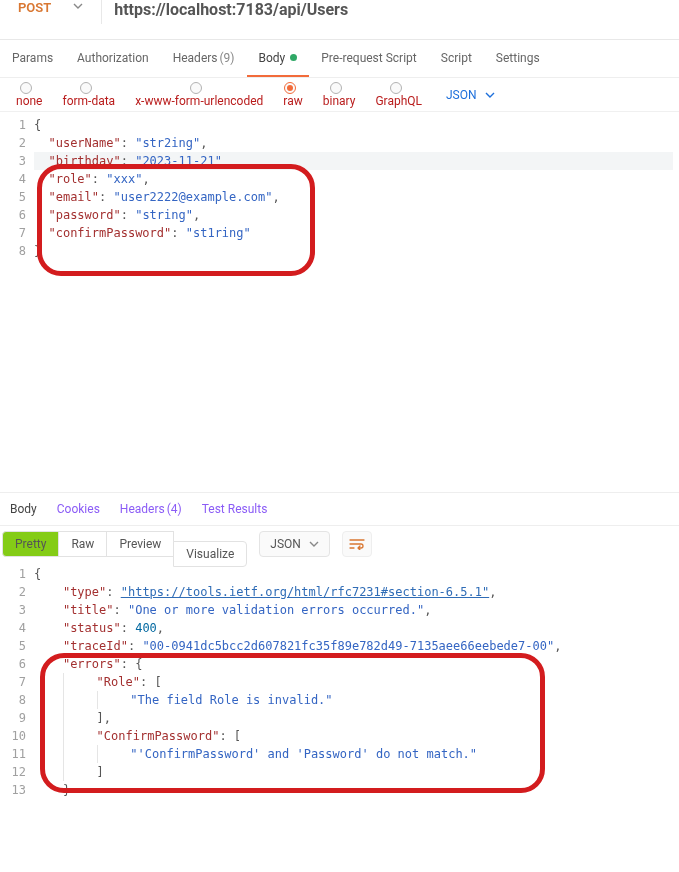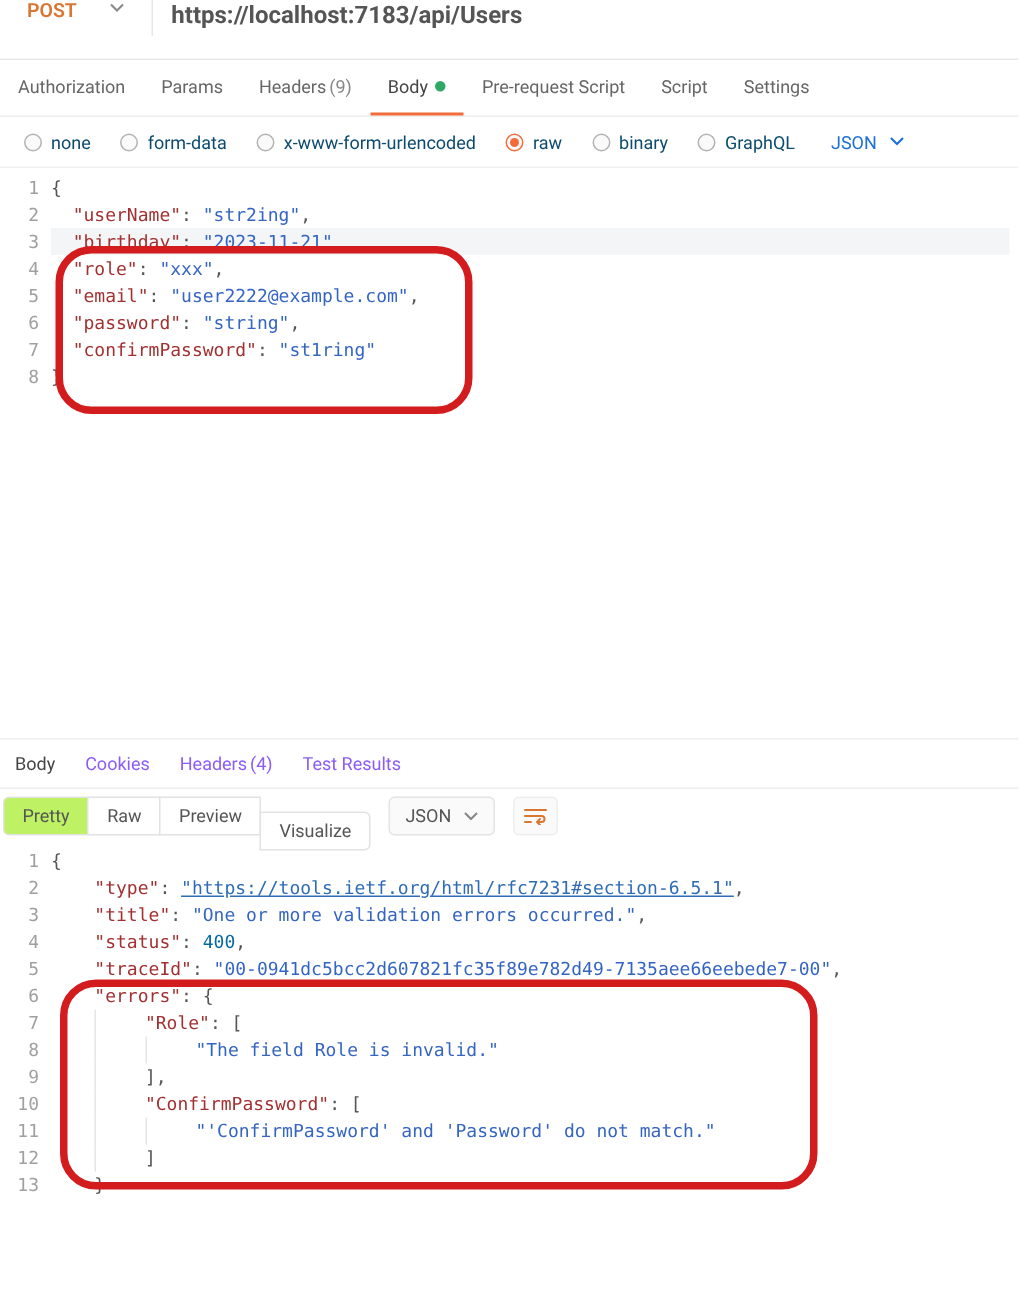--- a/index.html
+++ b/index.html
@@ -73,22 +73,23 @@
     align-items: center;
     height: 34px;
     padding: 0 6px;
     border-bottom: 1px solid #f0f0f0;
     font-size: 12px;
   }
   .radio {
     display: flex;
     align-items: center;
     padding: 0 10px;
-    color: #0c4a6e;
+    color: #b91c1c;
     cursor: pointer;
+    flex-direction: column;
   }
   .radio-circle {
     width: 12px;
     height: 12px;
     border-radius: 50%;
     border: 1px solid #b3b3b3;
     margin-right: 6px;
     background: #fafafa;
     display: inline-flex;
     align-items: center;
@@ -158,21 +159,21 @@
     align-items:center;
   }
   .view-row {
     display:flex;
     align-items:center;
     height: 36px;
     padding: 0 2px;
   }
   .view-seg {
     padding: 5px 12px;
-    background: #bef264;
+    background: #84cc16;
     border:1px solid #e2e2e2;
     color:#555;
     cursor:pointer;
     font-size:12px;
     margin-left:-1px;
   }
   .view-seg.first { border-top-left-radius:4px; border-bottom-left-radius:4px; margin-left:0;}
   .view-seg.last { border-top-right-radius:4px; border-bottom-right-radius:4px;margin-top:20px;}
   .view-seg.plain { background:#fff; }
   .json-pill {
@@ -223,24 +224,24 @@
     <svg width="10" height="6" viewBox="0 0 10 6">
         <path d="M1 1l4 4 4-4" fill="none" stroke="#888" stroke-width="1.4"></path>
       </svg>
   </span>
   <div class="url-sep"></div>
   <span class="url">https://localhost:7183/api/Users</span>
 </div>
 
 <div class="req-tabs">
   <div class="req-tab">
+      <span>Params</span>
+    </div>
+  <div class="req-tab">
       <span>Authorization</span>
-    </div>
-  <div class="req-tab">
-      <span>Params</span>
     </div>
   <div class="req-tab">
     <span>Headers</span>
     <span class="count">(9)</span>
   </div>
   <div class="req-tab active">
     <span>Body</span>
     <span class="dot"></span>
   </div>
   <div class="req-tab">

